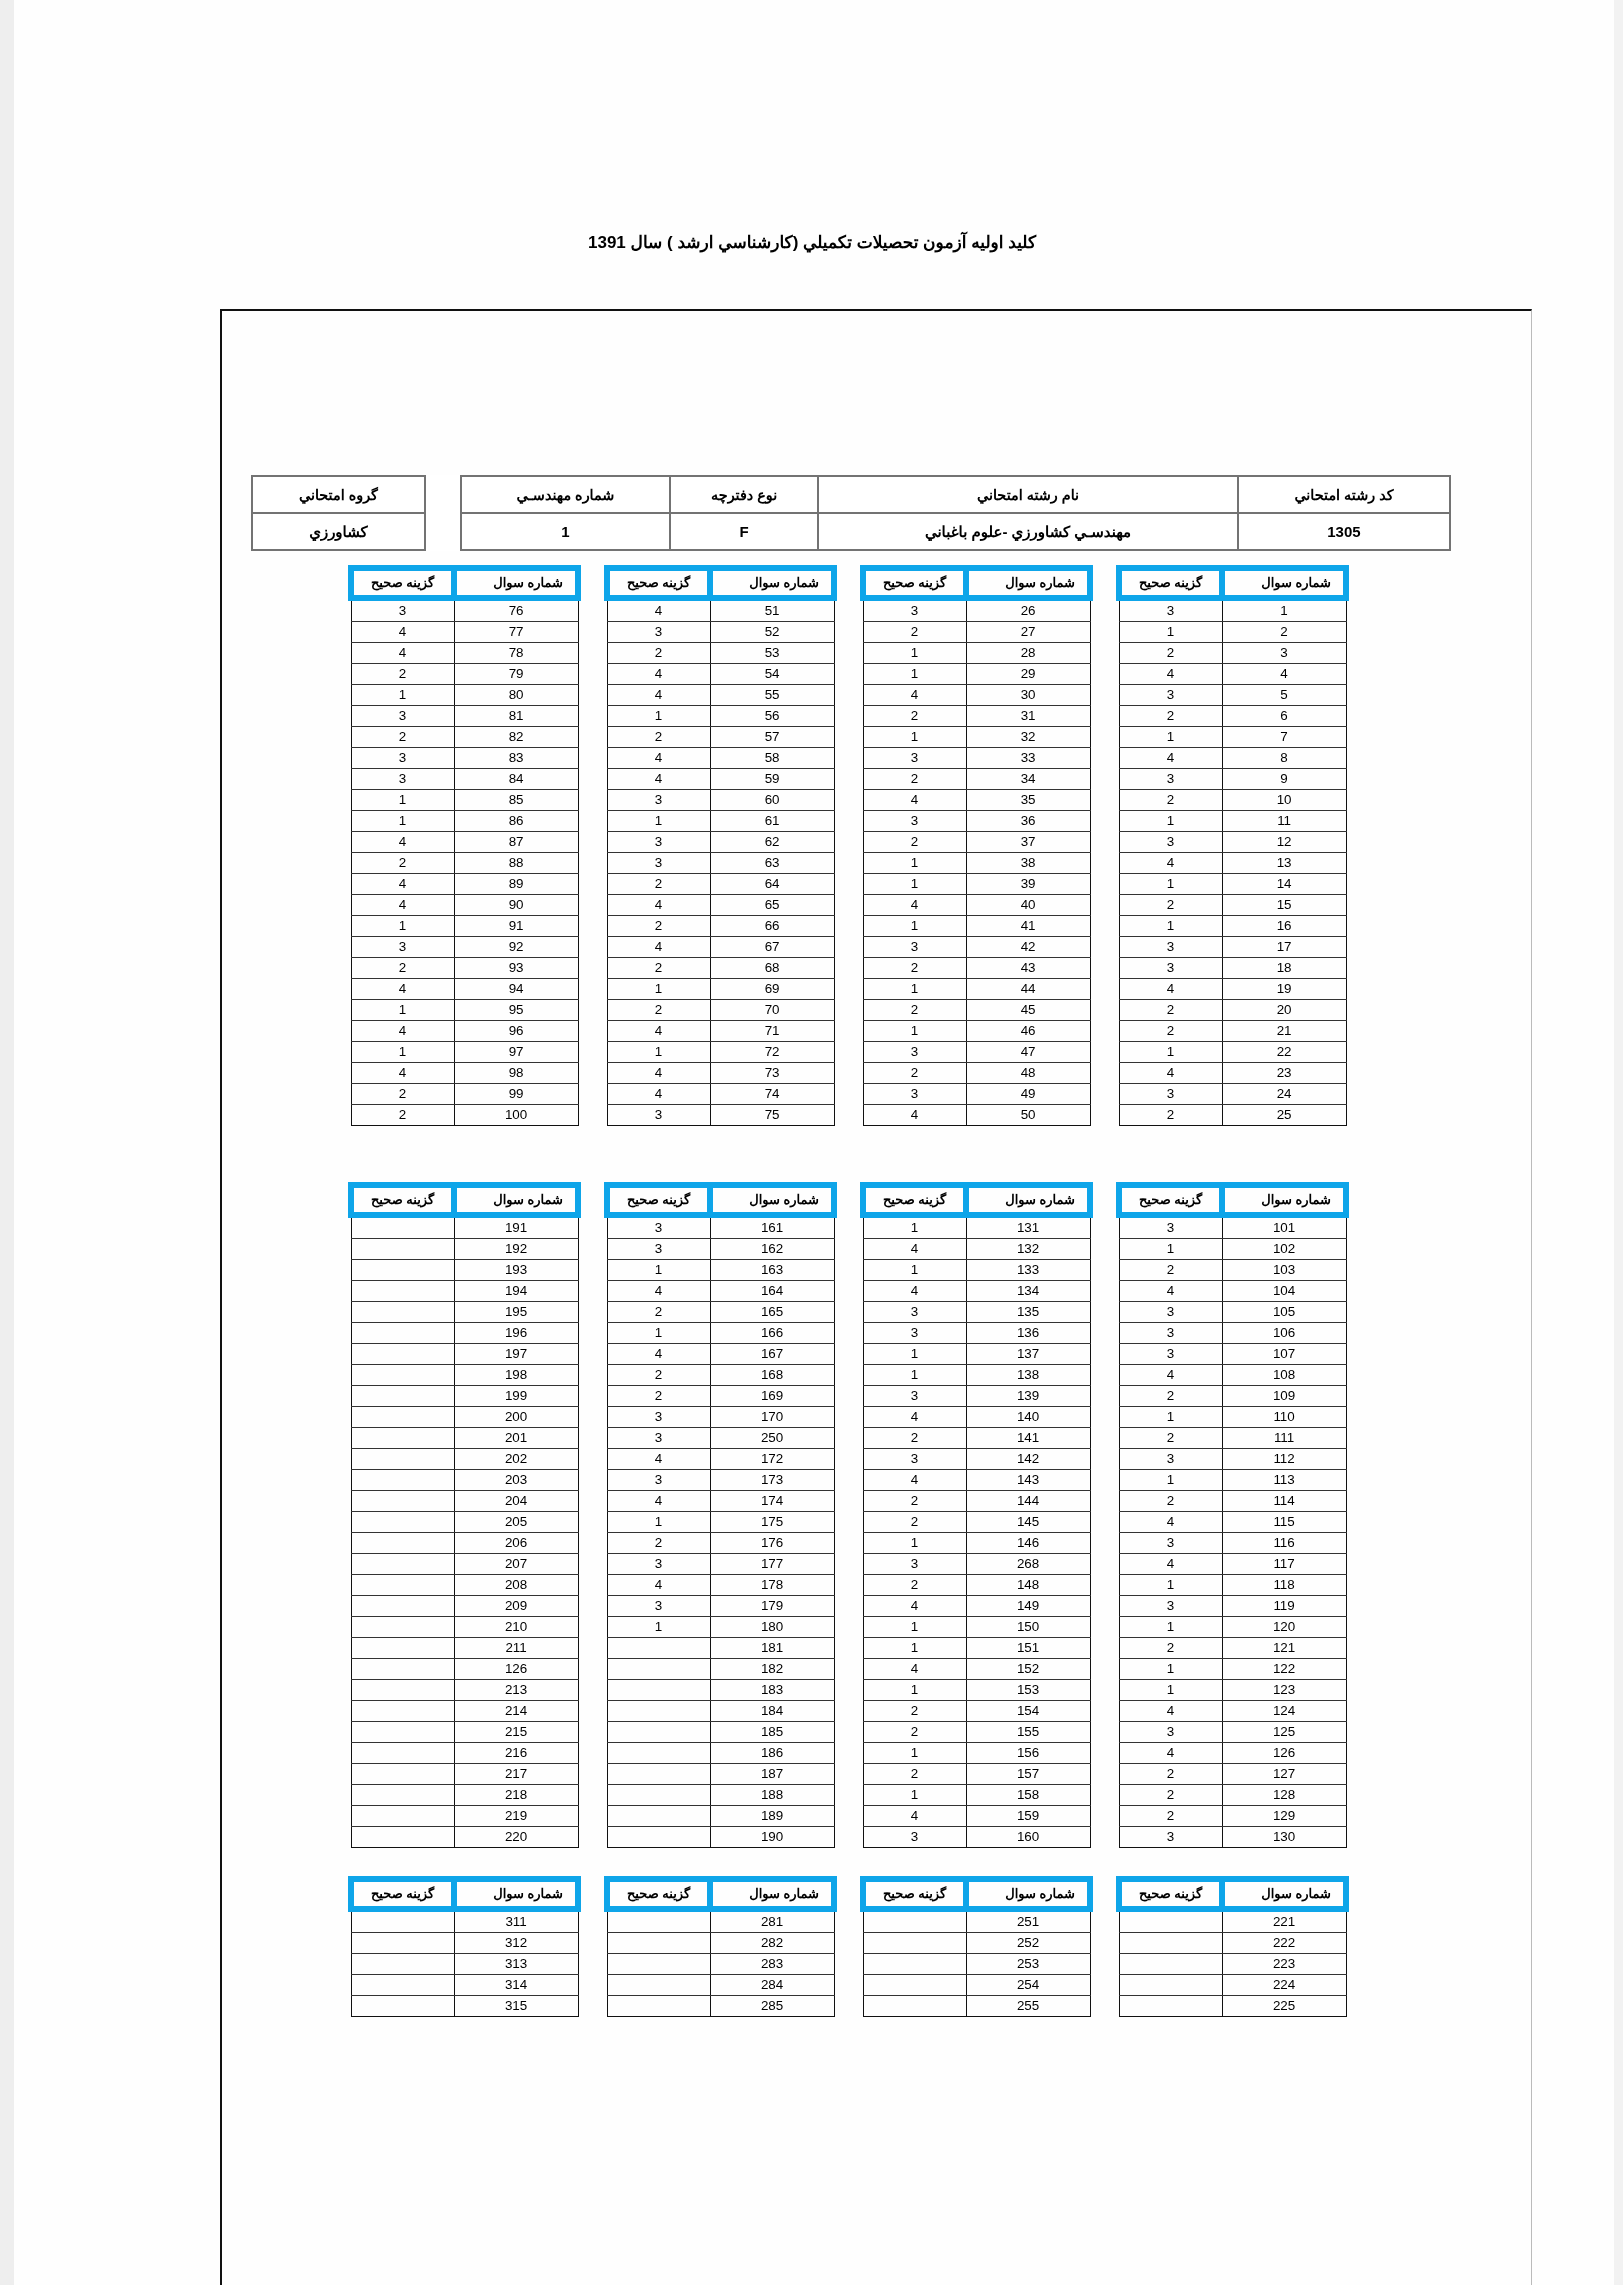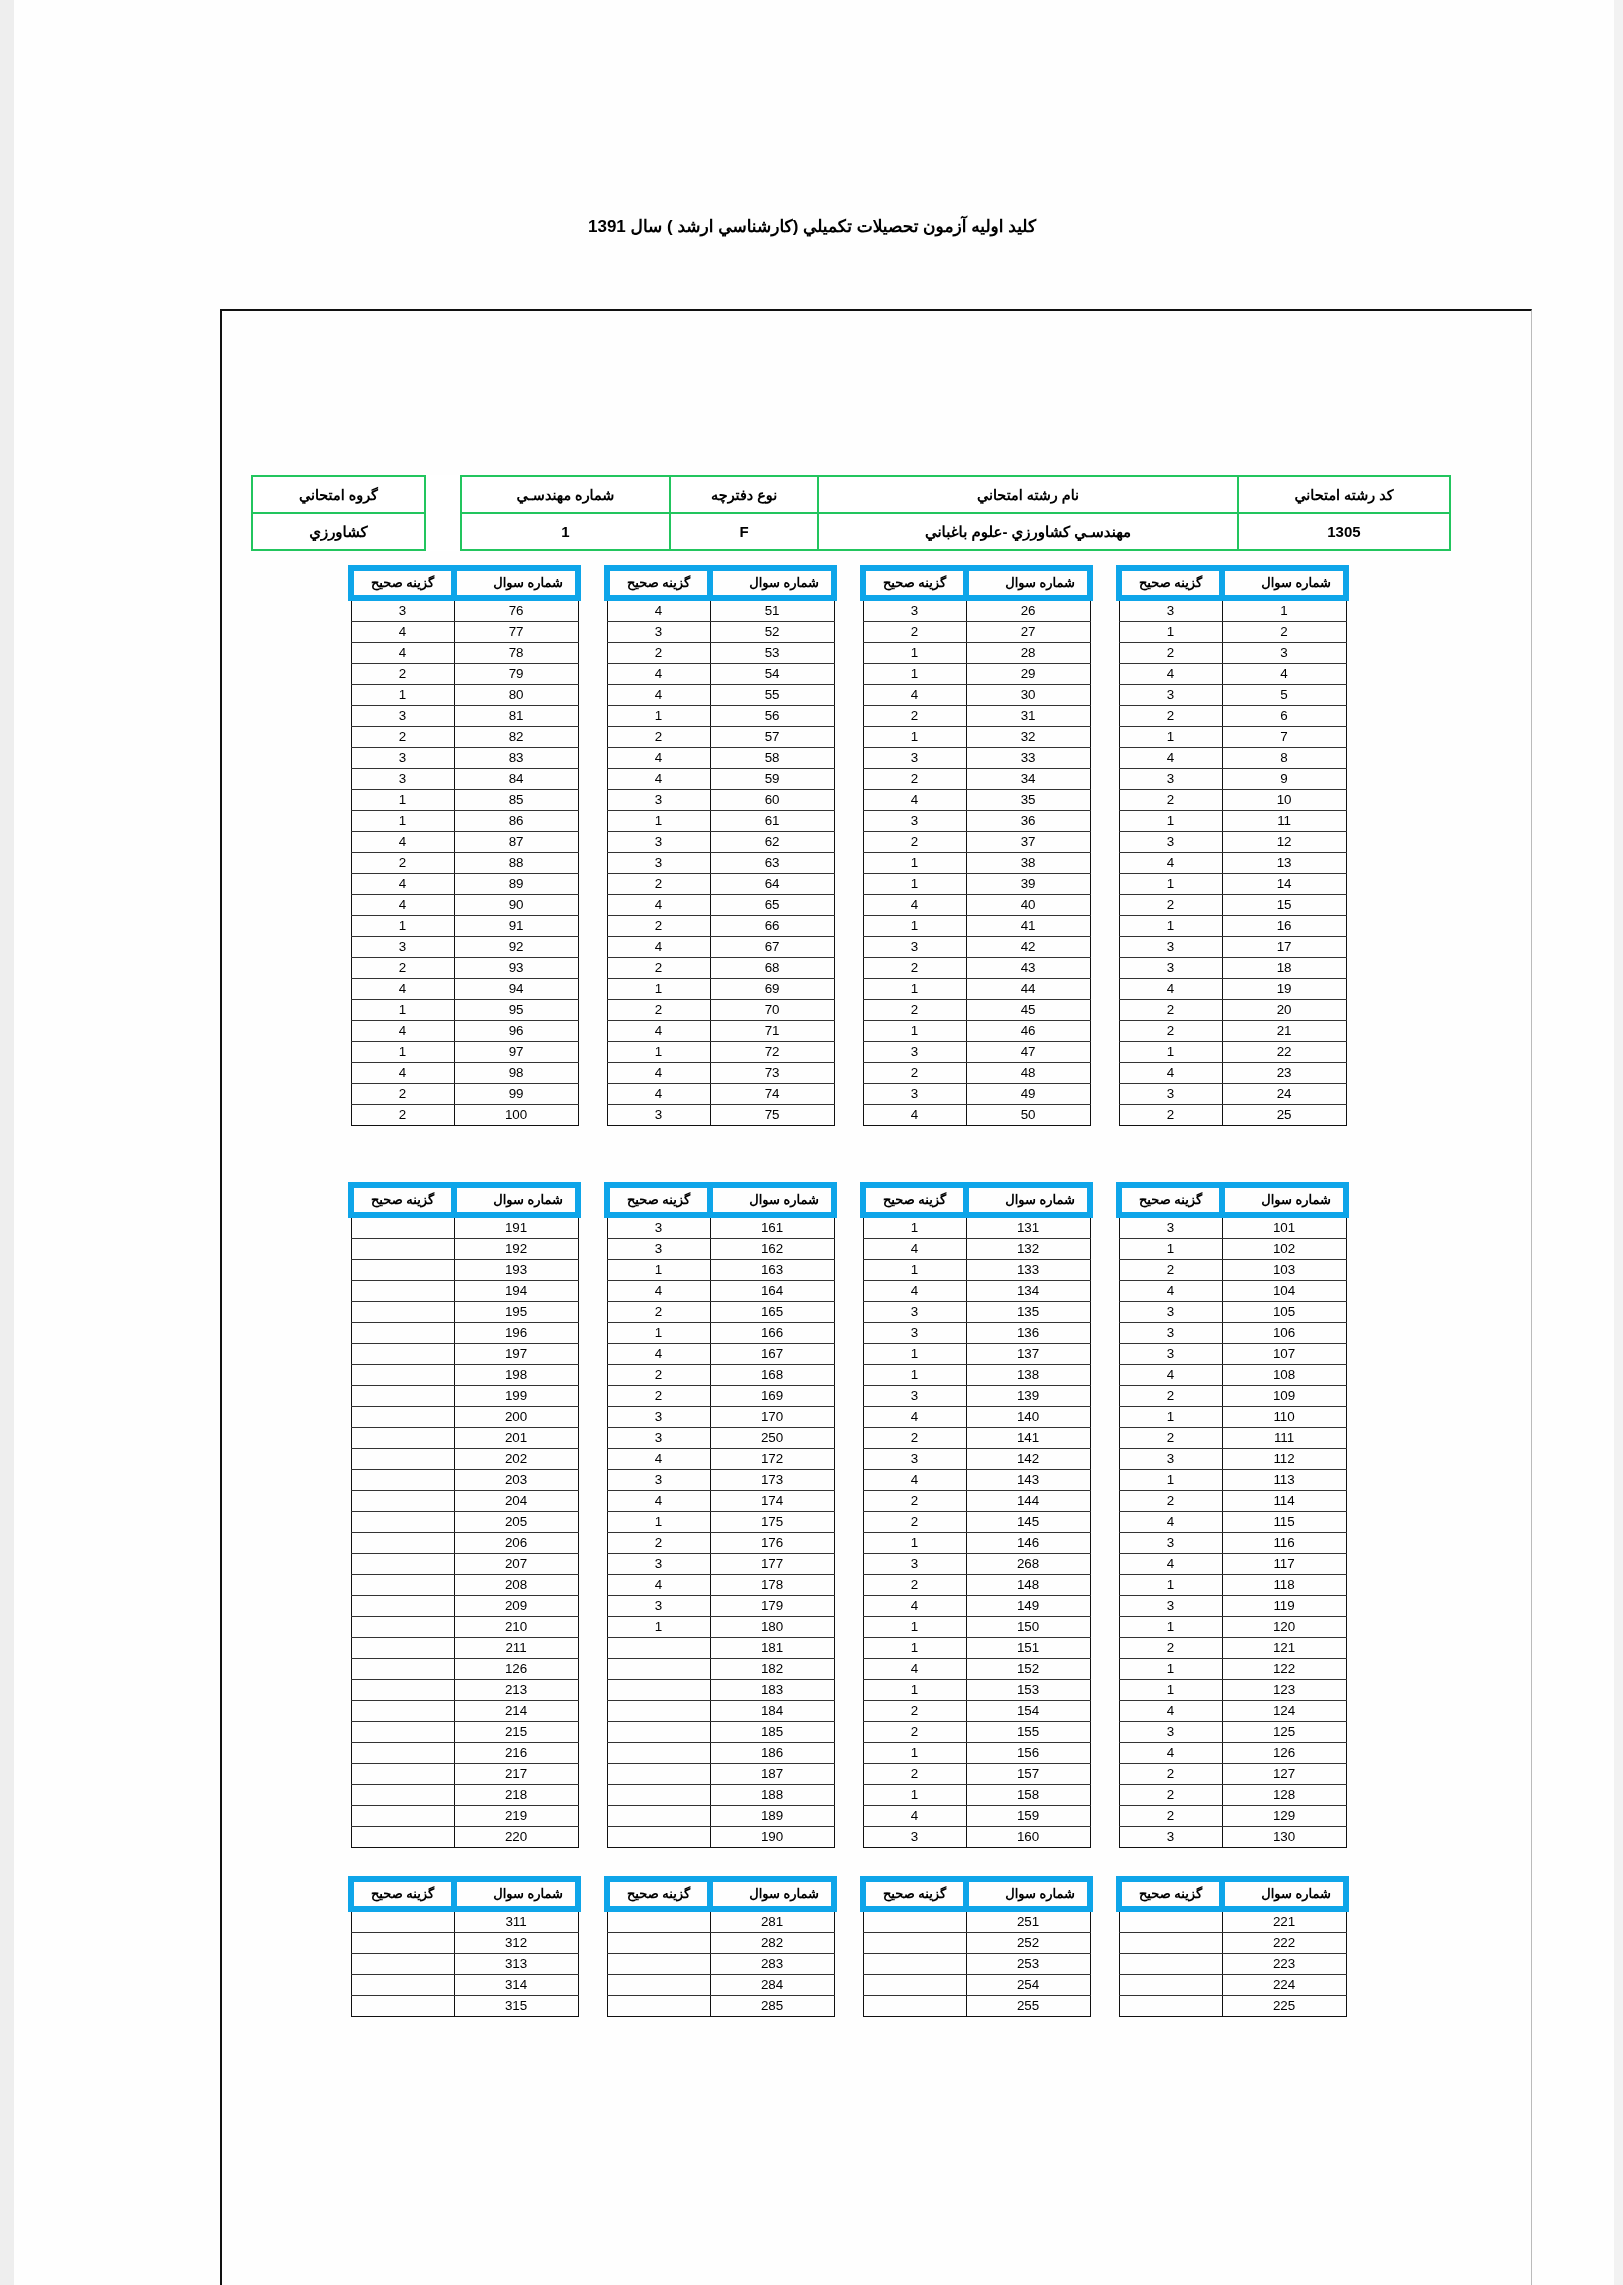--- a/index.html
+++ b/index.html
@@ -14,21 +14,21 @@
   .page{
     position:absolute;inset:0;
     background:#fefefe;
   }
   
   .scan-edge-left{position:absolute;left:0;top:0;width:14px;height:100%;background:#eeeeee;}
   .scan-edge-right{position:absolute;right:0;top:0;width:10px;height:100%;background:#f2f2f2;}
 
   .doc-title{
     position:absolute;
-    top:216px;
+    top:232px;
     left:0;right:0;
     text-align:center;
     font-size:17px;
     font-weight:bold;
     direction:rtl;
     letter-spacing:0px;
   }
 
   
   .outer-frame{
@@ -43,21 +43,21 @@
   
   .header-table{
     position:absolute;
     left:251px;top:475px;
     width:1200px;
     border-collapse:collapse;
     direction:rtl;
     background:#fff;
   }
   .header-table td{
-    border:2px solid #22c55e;
+    border:2px solid #737373;
     text-align:center;
     font-size:15px;
     height:31px;
     padding:2px 4px;
     font-weight:bold;
   }
   .header-table tr.labels td{font-size:14.4px;}
   .header-table tr.values td{font-size:15px;border-radius:14px;}
   .header-table td.num{font-family:"Liberation Sans", sans-serif;}
   .hdr-gap{border:none !important;width:26px;background:#fff;}

